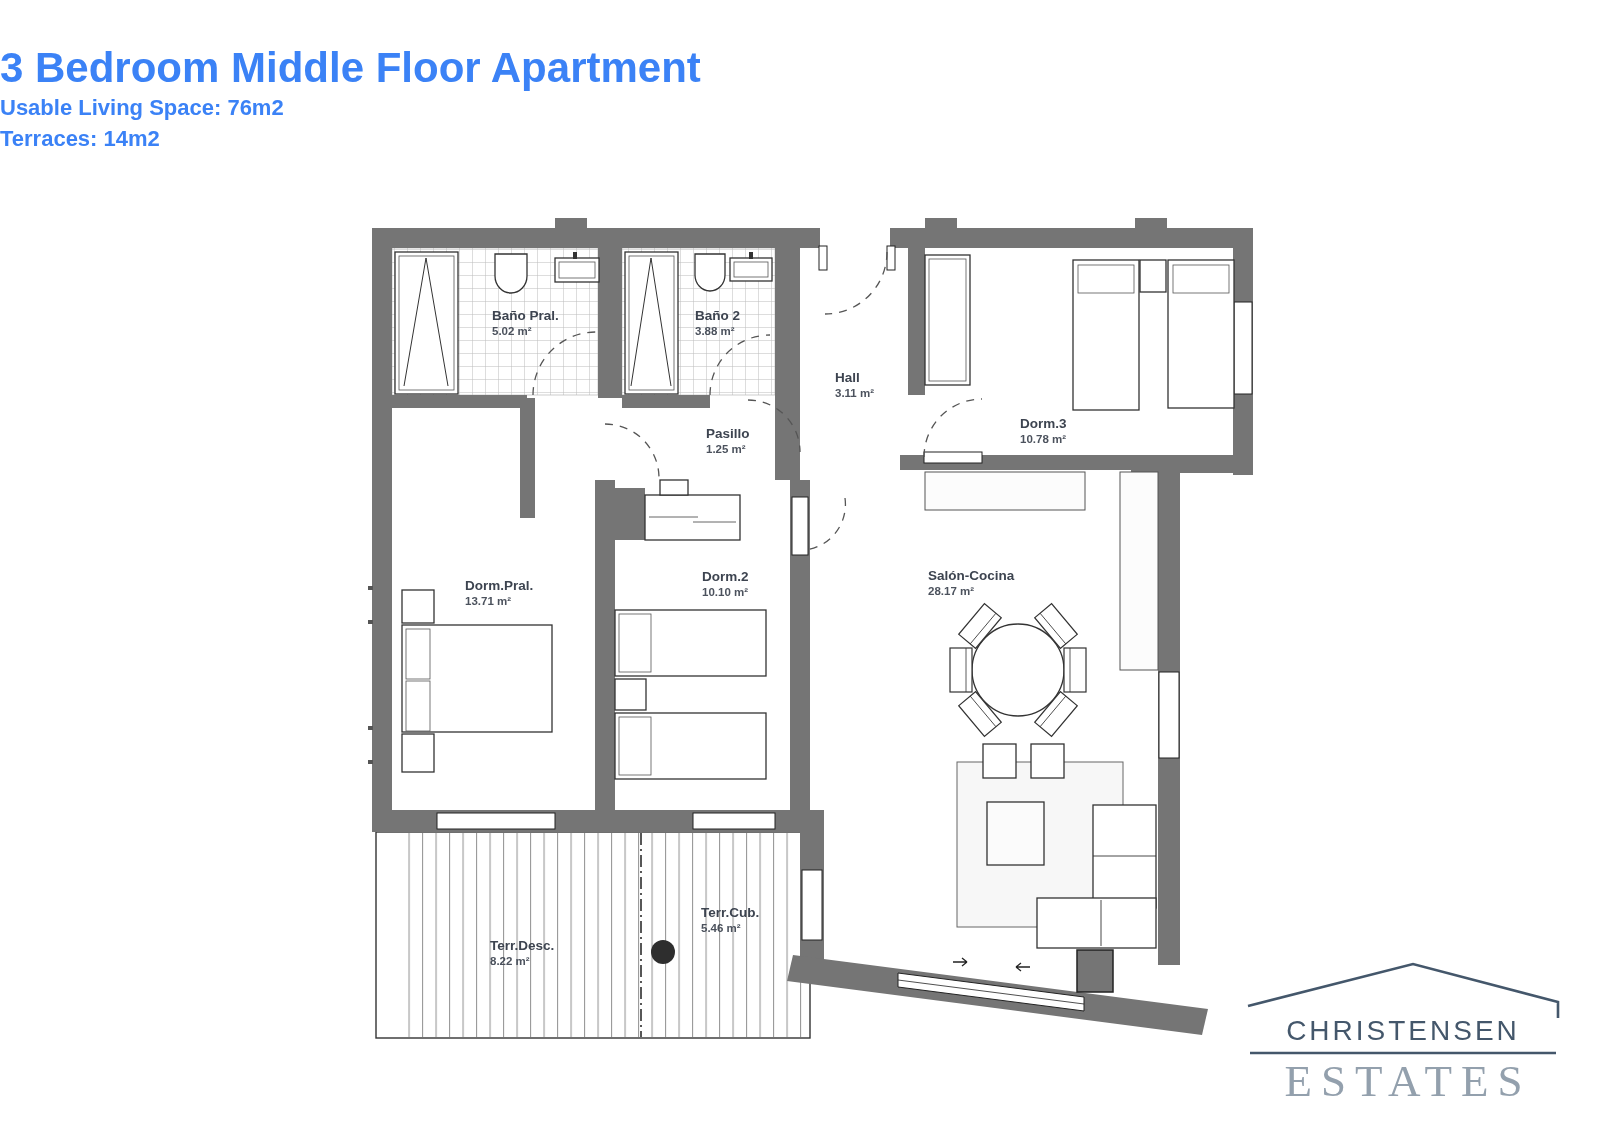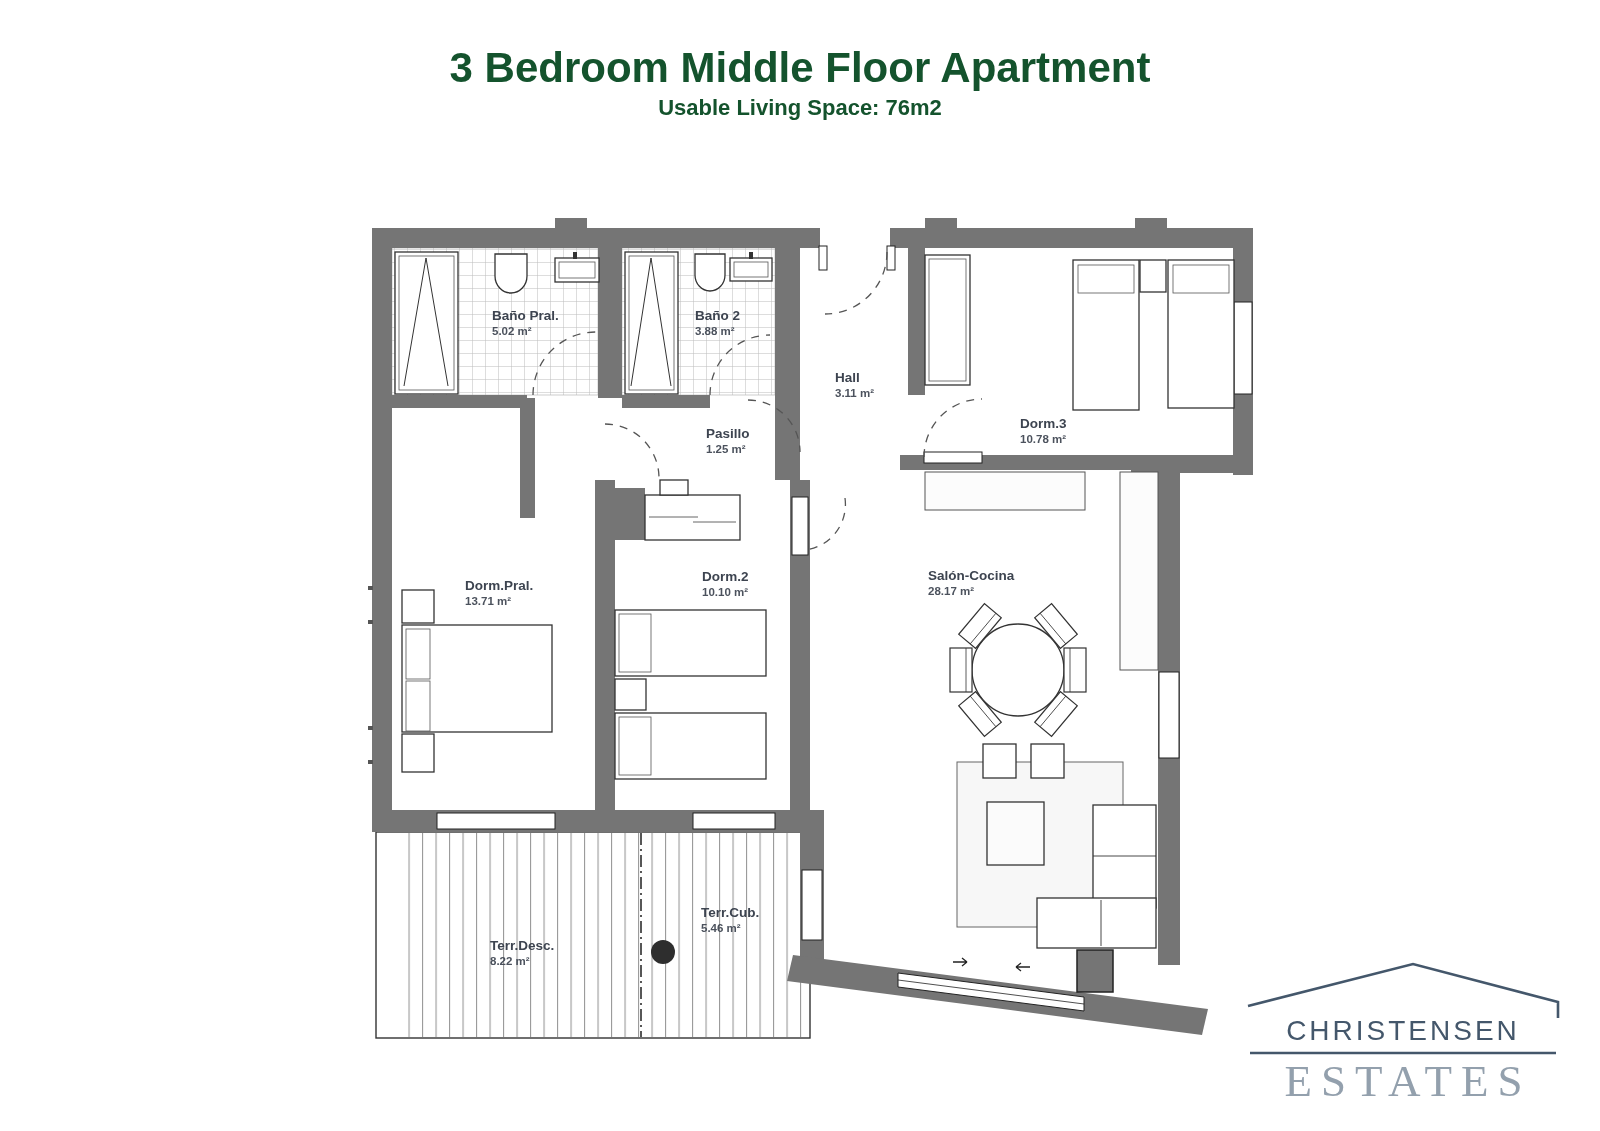--- a/index.html
+++ b/index.html
@@ -4,21 +4,21 @@
 <style>
   :root{
     --wall:#757575; --room-label:#3d4450; --logo-primary:#44576b;
     --logo-secondary:#93a0ad; --tile-line:#bbbbbb; --deck-line:#999999;
   }
   html,body{margin:0;padding:0;}
   body{
     width:1600px;height:1131px;position:relative;background:#ffffff;
     font-family:"Liberation Sans", sans-serif;overflow:hidden;
   }
-  .header{position:absolute;top:44px;left:0;width:1600px;text-align:center;color:#14532d;}
+  .header{position:absolute;top:44px;left:0;width:1600px;text-align:left;color:#3b82f6;}
   .header h1{margin:0;font-size:42px;font-weight:bold;letter-spacing:0;}
   .header .sub{font-size:22px;font-weight:bold;line-height:31px;}
   .plan{position:absolute;left:368px;top:210px;}
   .wall{fill:var(--wall);stroke:none;}
   .opening{fill:#ffffff;stroke:#222;stroke-width:1;}
   .furn{fill:#ffffff;stroke:#333;stroke-width:1.3;}
   .furn-light{fill:#f7f7f7;stroke:#666;stroke-width:1;}
   .inner{fill:none;stroke:#555;stroke-width:0.8;}
   .arc{fill:none;stroke:#555;stroke-width:1.3;stroke-dasharray:8 7;}
   .room-label{font-family:"Liberation Sans",sans-serif;font-size:13.5px;font-weight:bold;fill:var(--room-label);}
@@ -27,20 +27,21 @@
   .logo text.top{font-family:"Liberation Sans",sans-serif;font-size:28px;letter-spacing:3px;fill:var(--logo-primary);}
   .logo text.bottom{font-family:"Liberation Serif",serif;font-size:45px;letter-spacing:9px;fill:var(--logo-secondary);}
 </style>
 </head>
 <body>
 
 <div class="header">
   <h1>3 Bedroom Middle Floor Apartment</h1>
   <div class="sub">
     <div>Usable Living Space: 76m2</div>
+    <div>Terraces: 14m2</div>
   </div>
 </div>
 
 <svg class="plan" width="890" height="835" viewBox="0 0 890 835">
   <defs>
     <pattern id="tileP" width="13" height="13" patternUnits="userSpaceOnUse">
       <path d="M13,0 H0 V13" fill="none" stroke="#bbbbbb" stroke-width="1"></path>
     </pattern>
     <pattern id="deckP" width="13.5" height="10" patternUnits="userSpaceOnUse">
       <path d="M0.5,0 V10" fill="none" stroke="#999999" stroke-width="1.2"></path>

